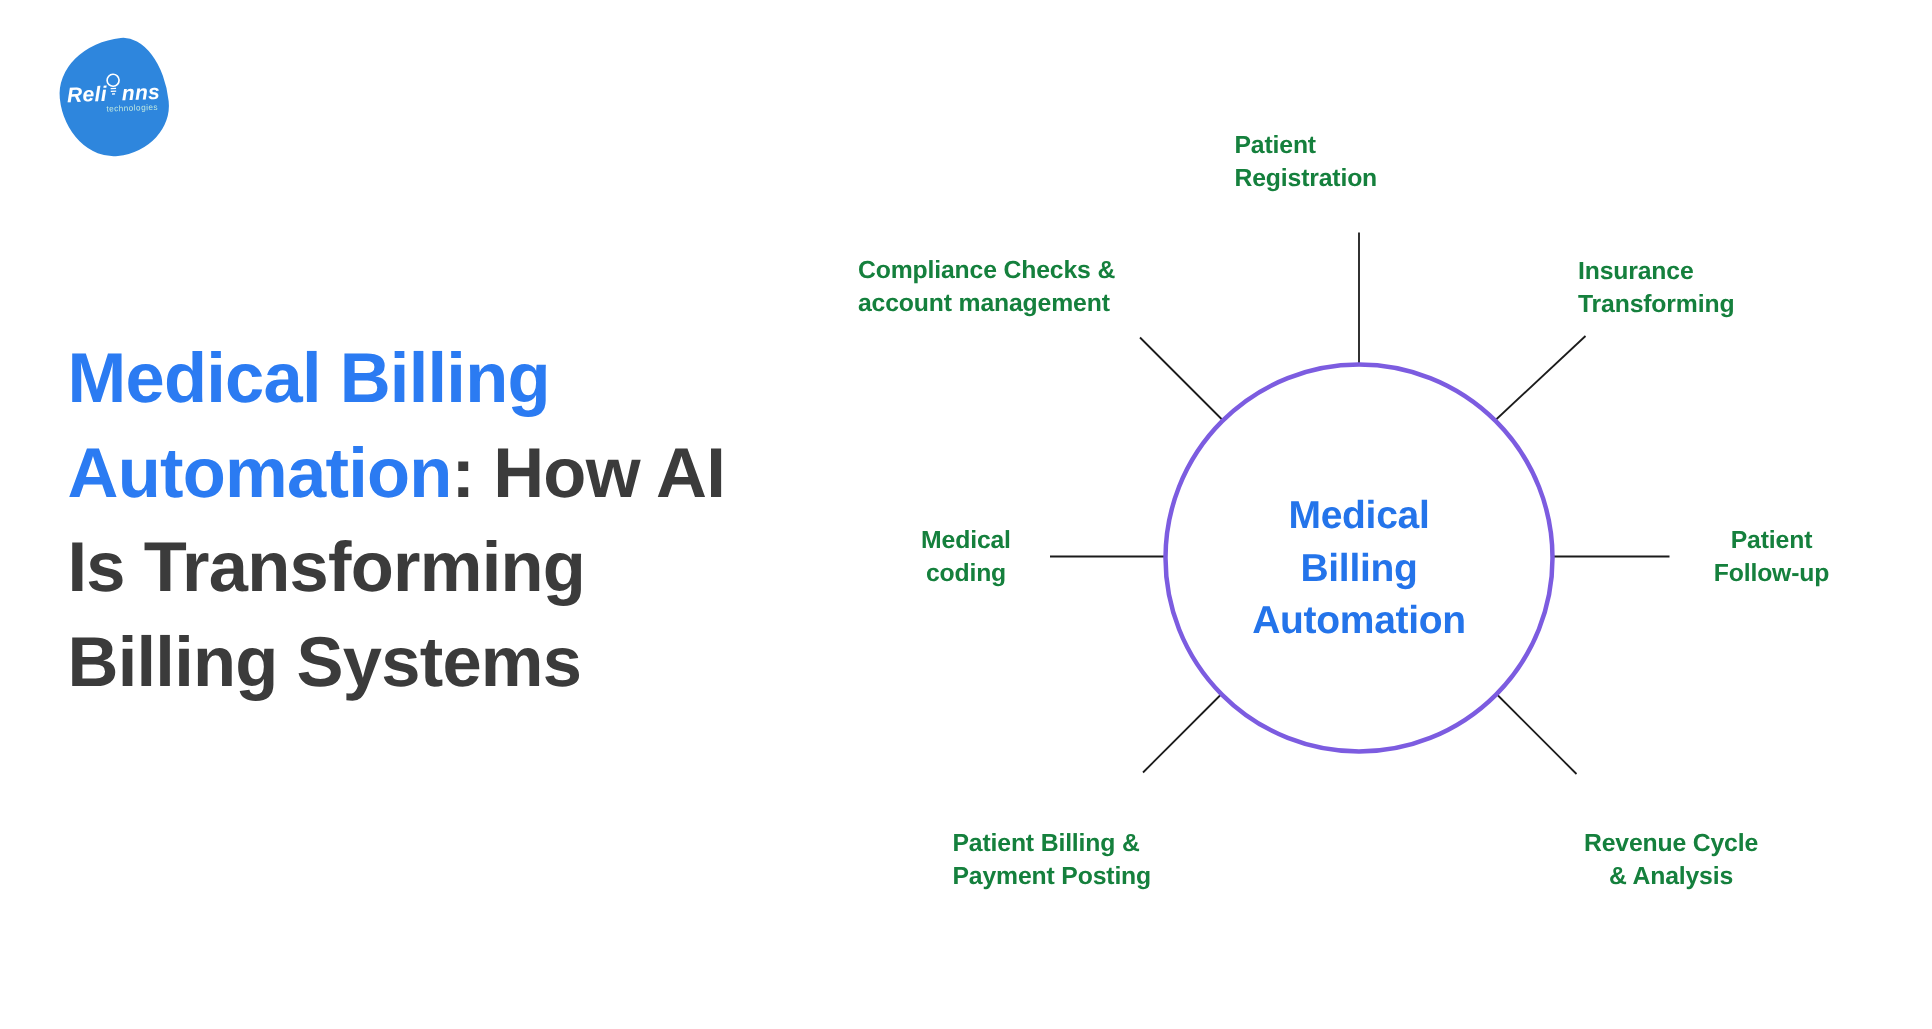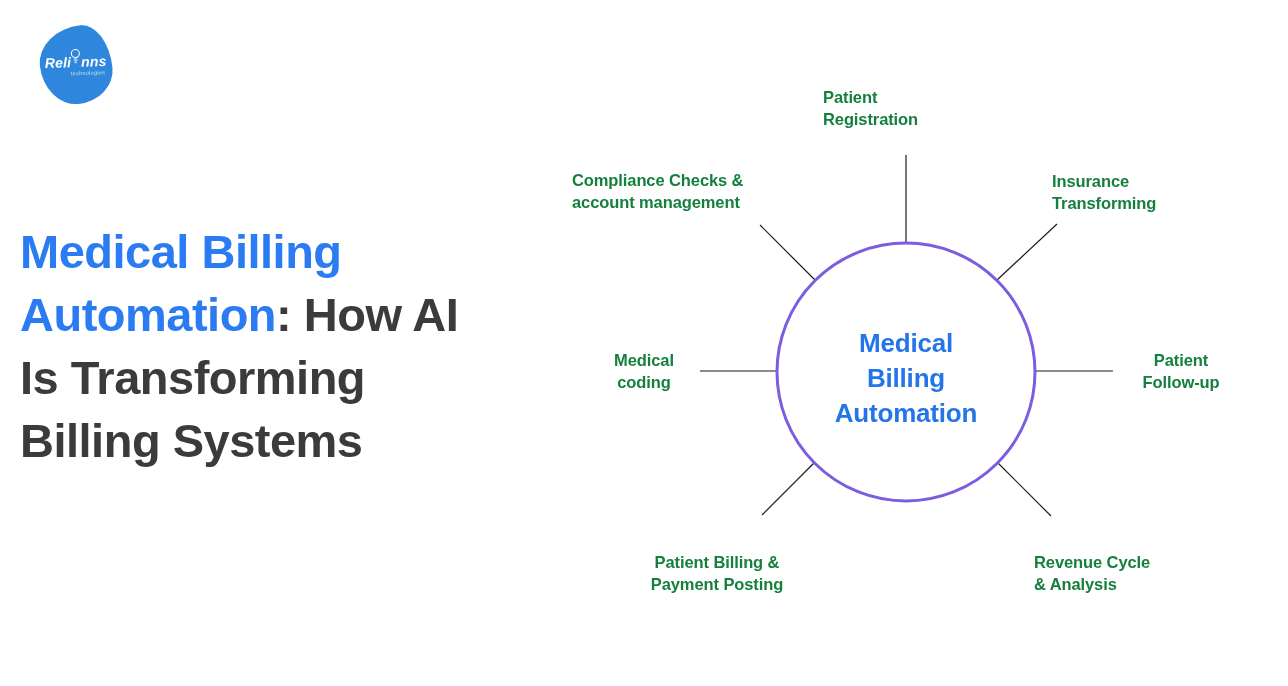--- a/index.html
+++ b/index.html
@@ -45,21 +45,21 @@
     font-size: 5.5px;
     font-weight: 400;
     letter-spacing: 0.3px;
     transform: rotate(4deg);
     margin: 1px 0 0 22px;
   }
 
   
   .title {
     position: absolute;
-    left: 20px;
+    left: 45px;
     top: 220px;
     width: 472px;
     font-size: 47px;
     line-height: 63px;
     font-weight: 700;
     letter-spacing: -0.5px;
   }
   .title-highlight { color: #2B7BF2; }
   .title-rest { color: #3B3B3B; }
 
@@ -100,22 +100,22 @@
     font-size: 16.5px;
     line-height: 22px;
     font-weight: 700;
     color: #15803d;
     white-space: pre-line;
     letter-spacing: -0.1px;
   }
   #node-patient-registration   { left: 823px;  top: 86px; }
   #node-insurance-verification { left: 1052px; top: 170px; }
   #node-patient-follow-up      { left: 1121px; top: 349px; width: 120px; text-align: center; }
-  #node-revenue-cycle-analysis { left: 1034px; top: 551px; width: 160px; text-align: left; }
-  #node-patient-billing        { left: 635px;  top: 551px; width: 164px; text-align: center; }
+  #node-revenue-cycle-analysis { left: 1034px; top: 551px; width: 160px; text-align: center; }
+  #node-patient-billing        { left: 635px;  top: 551px; width: 164px; text-align: left; }
   #node-medical-coding         { left: 594px;  top: 349px; width: 100px; text-align: center; }
   #node-compliance             { left: 572px;  top: 169px; }
 </style>
 </head>
 <body>
 
 <div class="logo">
   <div class="logo-brand">
     <span>Reli</span>
     <span class="logo-bulb">

